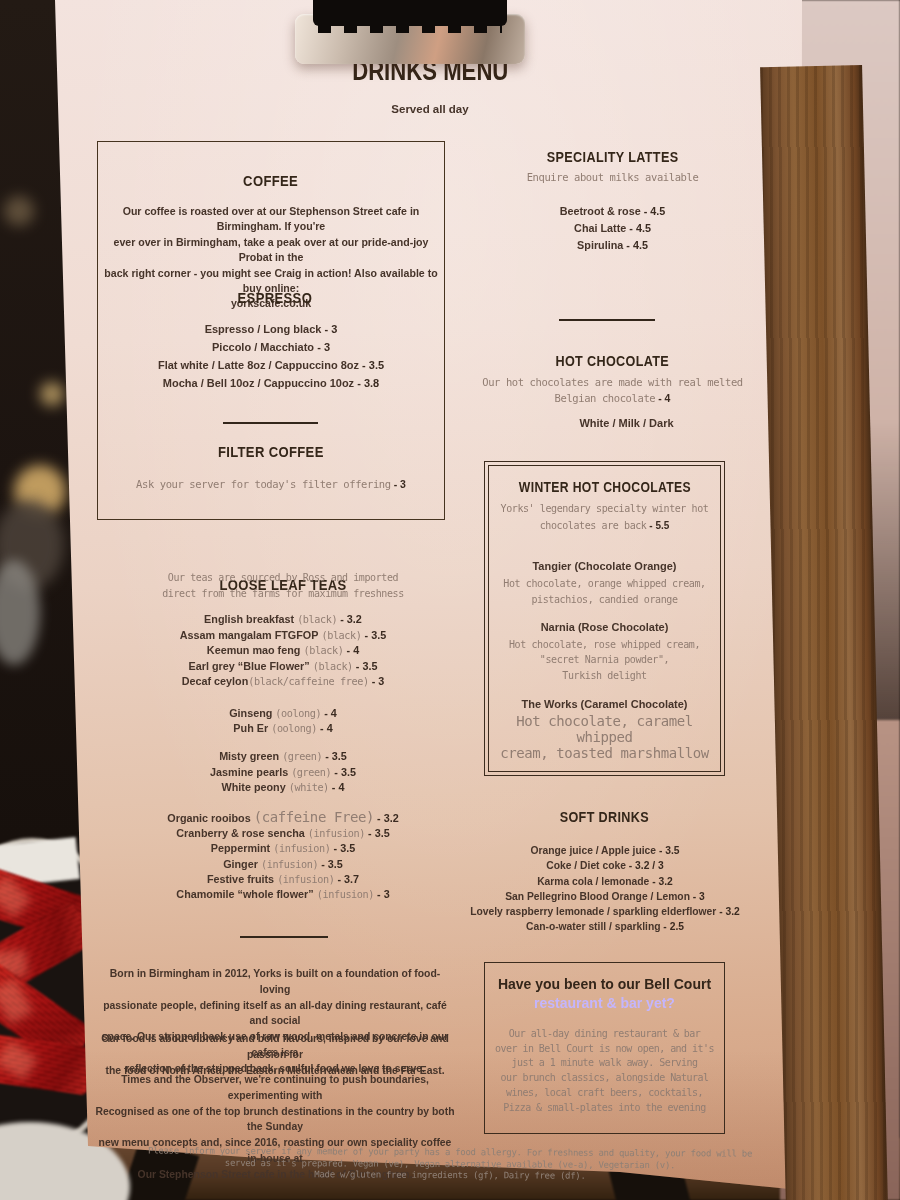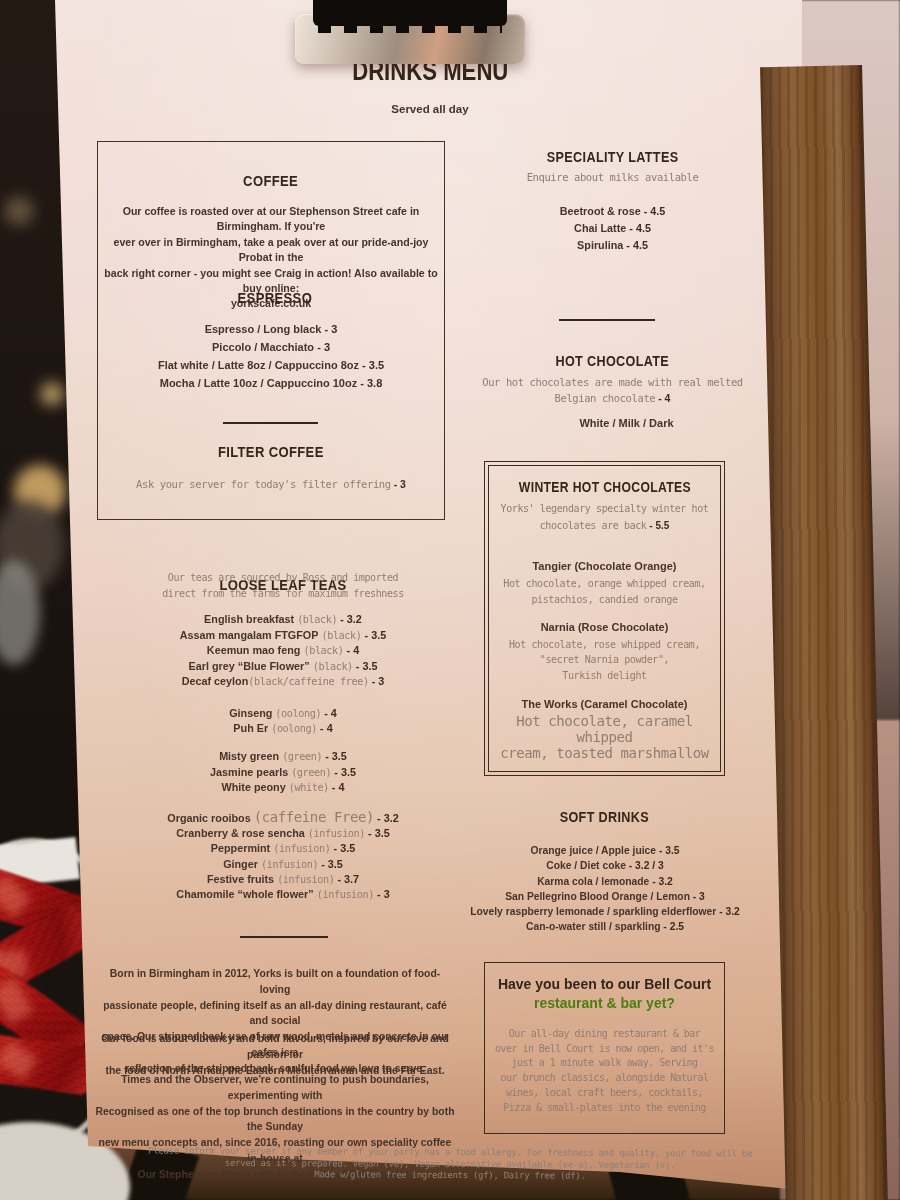--- a/index.html
+++ b/index.html
@@ -116,21 +116,21 @@
         <div class="b">back right corner - you might see Craig in action!  Also available to buy online:</div>
         <div class="b">yorkscafe.co.uk</div>
       </div>
       <div class="blk" style="left:4px;top:147px;width:100%;font-size:15px;">
         <span class="hd">ESPRESSO</span>
       </div>
       <div class="blk" style="left:0;top:178px;width:100%;font-size:11px;line-height:18px;">
         <div class="row"><span class="b">Espresso / Long black</span> <span class="b pr">- 3</span></div>
         <div class="row"><span class="b">Piccolo / Macchiato</span> <span class="b pr">- 3</span></div>
         <div class="row"><span class="b">Flat white / Latte 8oz / Cappuccino 8oz</span> <span class="b pr">- 3.5</span></div>
-        <div class="row"><span class="b">Mocha / Latte 10oz / Cappuccino 10oz</span> <span class="b pr">- 3.8</span></div>
+        <div class="row"><span class="b">Mocha / Bell 10oz / Cappuccino 10oz</span> <span class="b pr">- 3.8</span></div>
       </div>
       <div class="divider" style="left:125px;top:280px;width:95px;"></div>
       <div class="blk" style="left:0;top:301px;width:100%;font-size:15px;">
         <span class="hd">FILTER COFFEE</span>
       </div>
       <div class="blk row" style="left:0;top:336px;width:100%;font-size:10.5px;">
         <span class="m">Ask your server for today's filter offering</span> <span class="b pr">- 3</span>
       </div>
     </div>
 
@@ -249,21 +249,21 @@
       <div class="row"><span class="b">Coke / Diet coke</span> <span class="b pr">- 3.2 / 3</span></div>
       <div class="row"><span class="b">Karma cola / lemonade</span> <span class="b pr">- 3.2</span></div>
       <div class="row"><span class="b">San Pellegrino Blood Orange / Lemon</span> <span class="b pr">- 3</span></div>
       <div class="row"><span class="b">Lovely raspberry lemonade / sparkling elderflower</span> <span class="b pr">- 3.2</span></div>
       <div class="row"><span class="b">Can-o-water still / sparkling</span> <span class="b pr">- 2.5</span></div>
     </div>
 
     <div class="box" style="left:484px;top:962px;width:239px;height:170px;border-color:#3c2c1e;">
       <div class="blk" style="left:0;top:12px;width:100%;font-size:14px;line-height:19px;">
         <div class="b" style="color:#34261a;">Have you been to our Bell Court</div>
-        <div class="b" style="color:#4d7c0f;">restaurant &amp; bar yet?</div>
+        <div class="b" style="color:#c4b5fd;">restaurant &amp; bar yet?</div>
       </div>
       <div class="blk" style="left:0;top:64px;width:100%;font-size:10px;line-height:14.7px;">
         <div class="m" style="letter-spacing:-.55px;">Our all-day dining restaurant &amp; bar</div>
         <div class="m" style="letter-spacing:-.55px;">over in Bell Court is now open, and it's</div>
         <div class="m" style="letter-spacing:-.55px;">just a 1 minute walk away.  Serving</div>
         <div class="m" style="letter-spacing:-.55px;">our brunch classics, alongside Natural</div>
         <div class="m" style="letter-spacing:-.55px;">wines, local craft beers, cocktails,</div>
         <div class="m" style="letter-spacing:-.55px;">Pizza &amp; small-plates into the evening</div>
       </div>
     </div>

